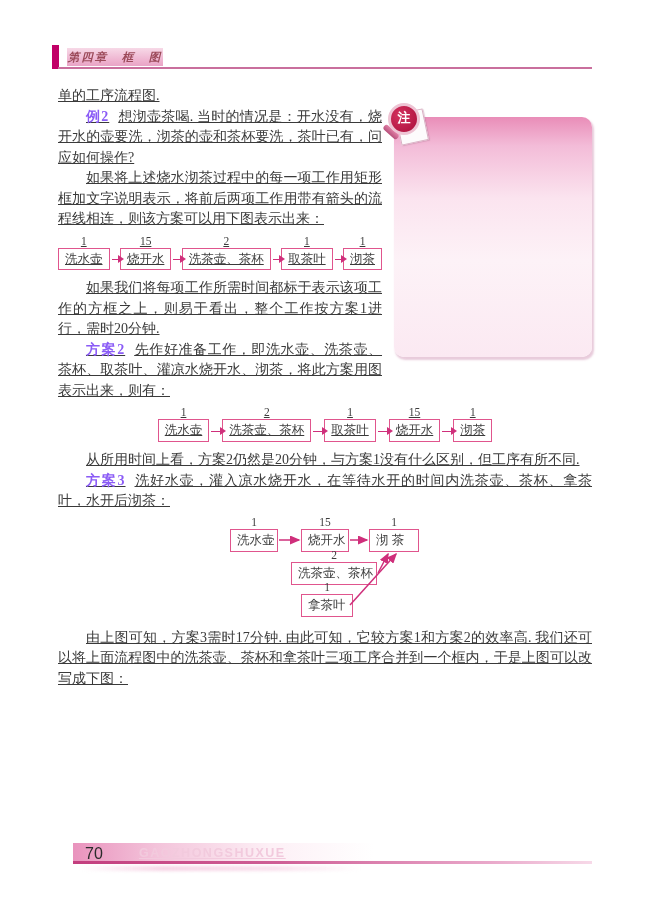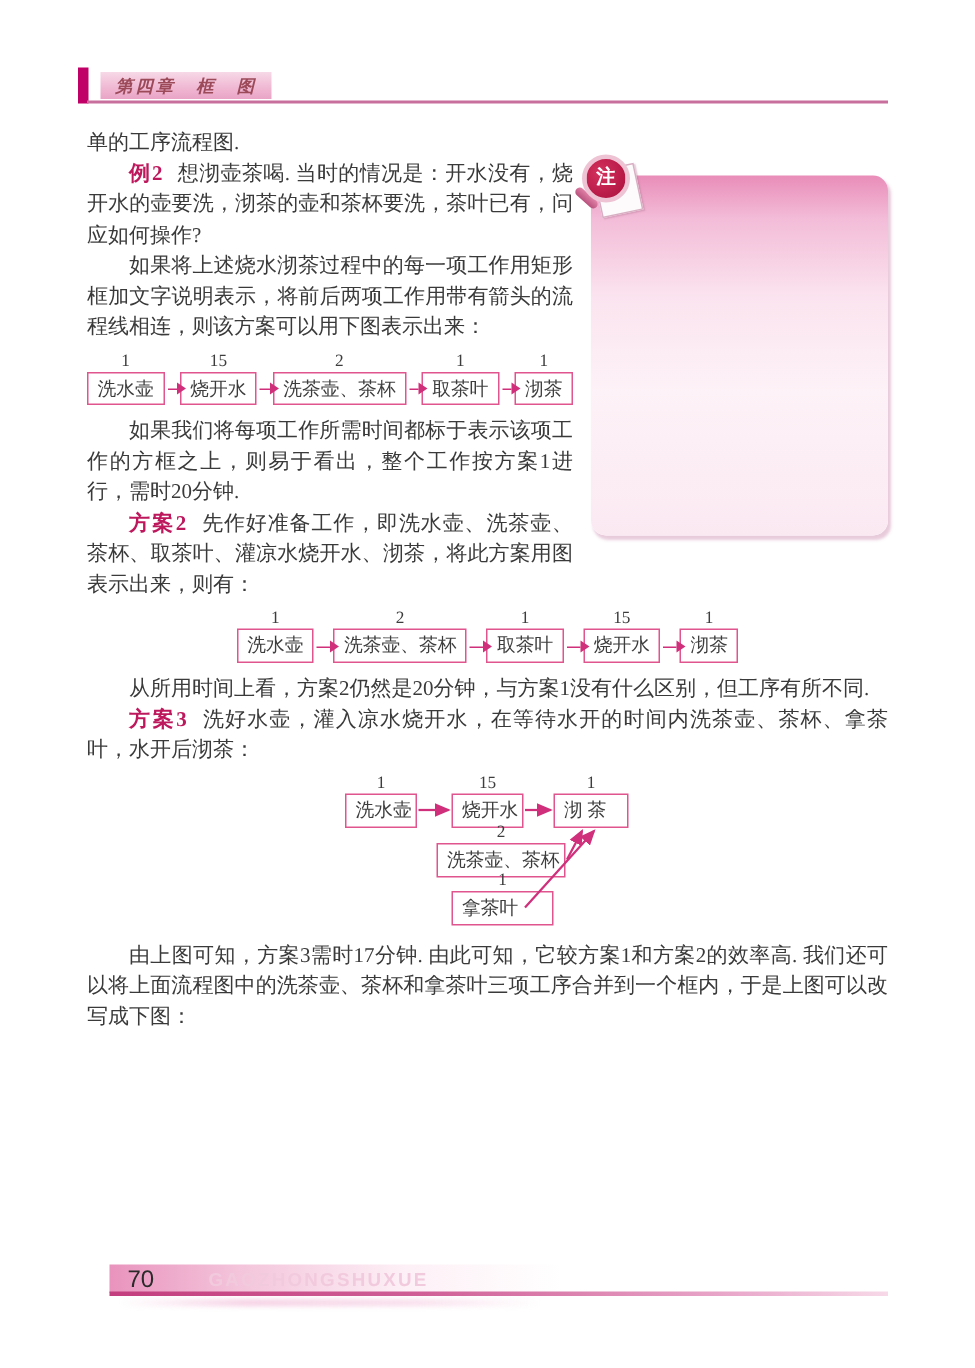--- a/index.html
+++ b/index.html
@@ -1,30 +1,30 @@
 <!DOCTYPE html>
 <html><head>
 <meta charset="utf-8">
 <style>
   html,body{margin:0;padding:0;}
   .page{position:relative;width:650px;height:912px;background:#ffffff;overflow:hidden;
         font-family:"Liberation Serif","DejaVu Serif",serif;}
   
   .chapter-bar{position:absolute;left:52px;top:45px;width:7px;height:24px;background:#c10067;}
-  .chapter-box{position:absolute;left:67px;top:48px;width:114px;height:18px;
+  .chapter-box{position:absolute;left:67px;top:48px;width:96px;height:18px;
      background:linear-gradient(180deg,#f7d9e7 0%,#eeb2cf 70%,#e9a4c6 100%);
      color:#9c4a5a;font-size:11.5px;font-weight:bold;font-style:italic;
      display:flex;align-items:center;justify-content:center;letter-spacing:2px;}
   .header-rule{position:absolute;left:58px;top:67px;width:534px;height:1.5px;background:#c96f9d;}
   
   .body-col{position:absolute;left:58px;top:86px;width:534px;color:#3a3a3a;
-     font-size:14px;line-height:20.5px;text-align:justify;}
+     font-size:14px;line-height:20.5px;text-align:justify;text-decoration:underline;}
   .body-col p{margin:0;}
   .indent{text-indent:2em;}
-  .label{color:#be185d;font-weight:bold;letter-spacing:1px;margin-right:9px;}
+  .label{color:#8b5cf6;font-weight:bold;letter-spacing:1px;margin-right:9px;}
   
   .note-float{float:right;width:198px;margin:2px 0 6px 12px;position:relative;}
   .note-inner{margin-top:8px;border-radius:10px;min-height:240px;box-sizing:border-box;
      background:linear-gradient(180deg,#e98db8 0%,#f3bcd8 12%,#fbe4ef 34%,#fdf2f7 60%,#fbe9f2 100%);
      box-shadow:1.5px 2.5px 2px rgba(205,140,175,.45);
      padding:22px 12px 10px 14px;}
   .note-text{font-size:11.5px;line-height:17.8px;color:#8e2c4e;font-style:italic;
      text-indent:2em;text-align:justify;font-family:"DejaVu Serif","Liberation Serif",serif;}
   .note-icon{position:absolute;top:-6px;left:-10px;width:58px;height:52px;}
   .note-paper{position:absolute;left:14px;top:8px;width:26px;height:30px;background:#fdfbfc;
@@ -47,21 +47,21 @@
   
   .flow-branch{position:relative;height:104px;margin:4px 0 8px;}
   .flow-step.abs{position:absolute;}
   .flow-branch svg{position:absolute;left:0;top:0;pointer-events:none;}
   
   .footer-bar{position:absolute;left:73px;top:843px;width:519px;height:19px;
      background:linear-gradient(90deg,#e993bd 0%,#f3c3da 16%,#fdf0f6 38%,#ffffff 58%);}
   .pagenum{position:absolute;left:12px;top:2px;font-size:16px;color:#2b2b2b;
      font-family:"Liberation Sans","DejaVu Sans",sans-serif;}
   .watermark{position:absolute;left:66px;top:3px;font-size:12.5px;font-weight:bold;
-     letter-spacing:1.5px;color:#f2cadd;font-family:"Liberation Sans","DejaVu Sans",sans-serif;}
+     letter-spacing:1.5px;color:#f2cadd;font-family:"Liberation Sans","DejaVu Sans",sans-serif;text-decoration:underline;}
   .footer-underline{position:absolute;left:73px;top:861px;width:519px;height:2.5px;
      background:linear-gradient(90deg,#c33e7e 0%,#cf5f96 40%,#e9a8ca 80%,#f7d9e8 100%);}
   .footer-smudge{position:absolute;left:80px;top:866px;width:280px;height:5px;filter:blur(1.5px);
      background:linear-gradient(90deg,rgba(240,180,210,0),rgba(238,170,205,.5) 30%,rgba(238,170,205,.35) 70%,rgba(240,180,210,0));}
 </style>
 </head>
 <body>
 
 <div class="page">
 
@@ -161,21 +161,21 @@
         <div class="flow-step abs" style="left: 311px; top: 0px;">
           <div class="flow-time" style="width: 50px; text-align: center;">1</div>
           <div class="flow-box" style="width: 50px;">沏 茶</div>
         </div>
         <div class="flow-step abs" style="left: 233px; top: 33px;">
           <div class="flow-time" style="width: 86px; text-align: center;">2</div>
           <div class="flow-box" style="width: 86px;">洗茶壶、茶杯</div>
         </div>
         <div class="flow-step abs" style="left: 243px; top: 65px;">
           <div class="flow-time" style="width: 48px; text-align: center;">1</div>
-          <div class="flow-box" style="width: 68px;">拿茶叶</div>
+          <div class="flow-box" style="width: 52px;">拿茶叶</div>
         </div>
         <svg width="534" height="104">
      <defs>
             <marker id="ah" markerWidth="7" markerHeight="6" refX="6" refY="3" orient="auto">
        <path d="M0,0 L7,3 L0,6 Z" fill="#cf2f7b"></path>
             </marker>
           </defs>
           <line x1="221" y1="24" x2="241" y2="24" stroke="#cf2f7b" stroke-width="1.5" marker-end="url(#ah)"></line>
           <line x1="292" y1="24" x2="309" y2="24" stroke="#cf2f7b" stroke-width="1.5" marker-end="url(#ah)"></line>
           <line x1="320" y1="57" x2="330" y2="38" stroke="#cf2f7b" stroke-width="1.5" marker-end="url(#ah)"></line>

